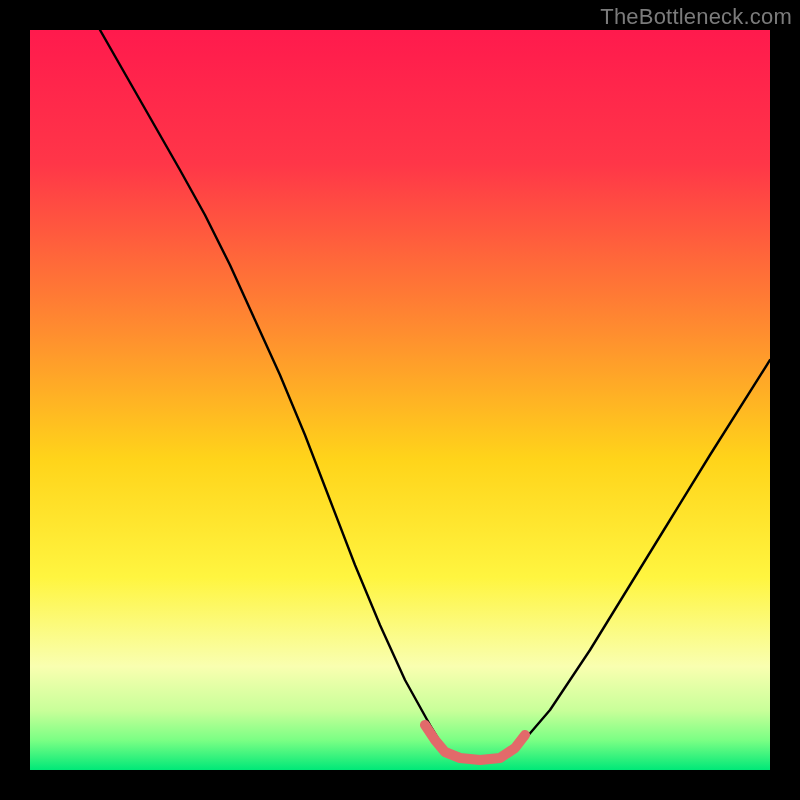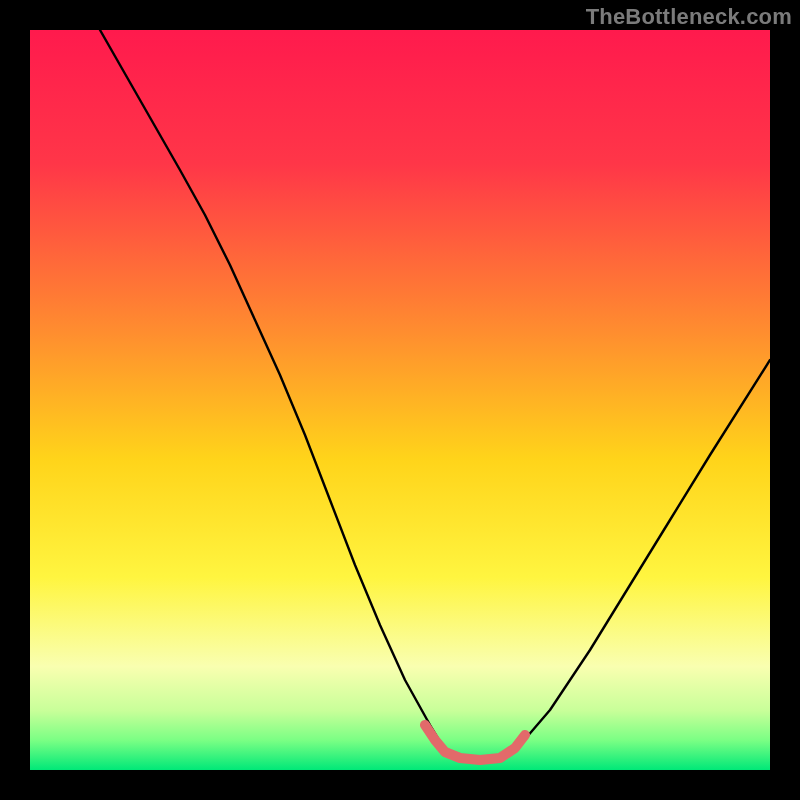--- a/index.html
+++ b/index.html
@@ -33,21 +33,21 @@
     position: absolute;
     left: 0; top: 0;
     width: 100%; height: 100%;
   }
   .watermark {
     position: absolute;
     top: 4px;
     right: 8px;
     font-family: Arial, Helvetica, sans-serif;
     font-size: 22px;
-    font-weight: 700;
+    font-weight: 400;
     color: #7b7b7b;
     letter-spacing: 0.2px;
     user-select: none;
   }
 </style>
 </head>
 <body>
 
 <div class="frame">
   <div class="watermark">TheBottleneck.com</div>

